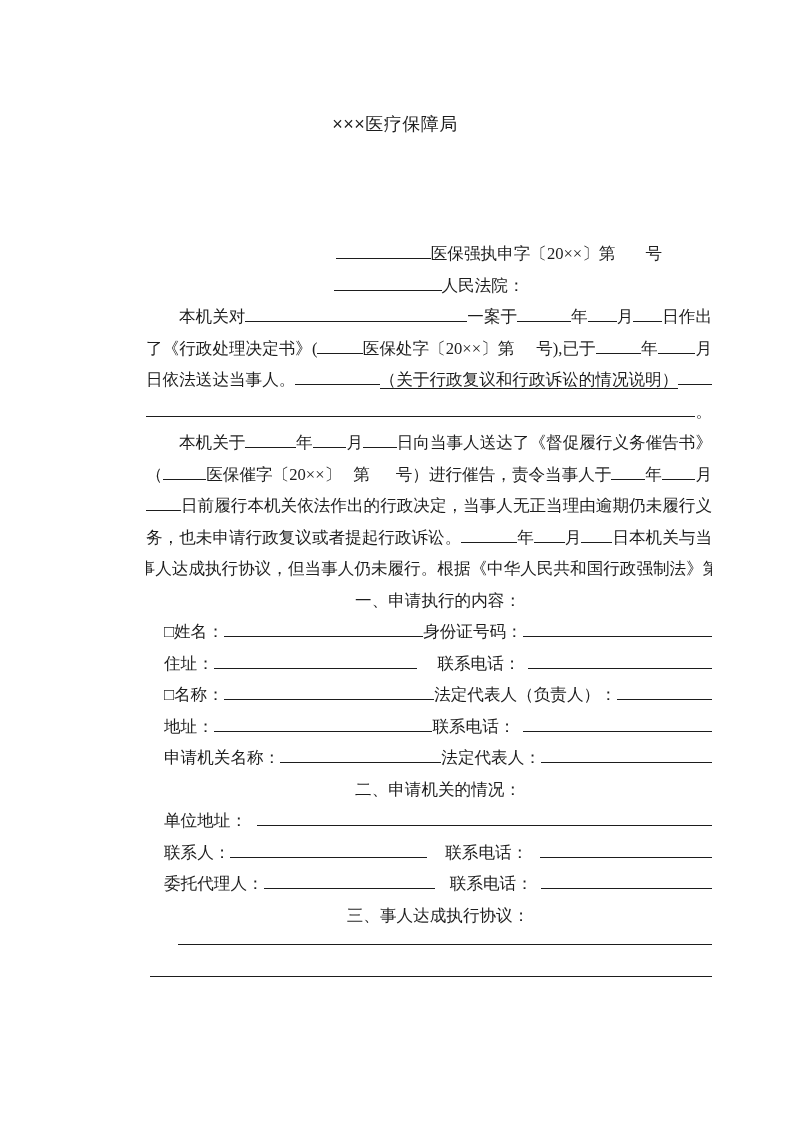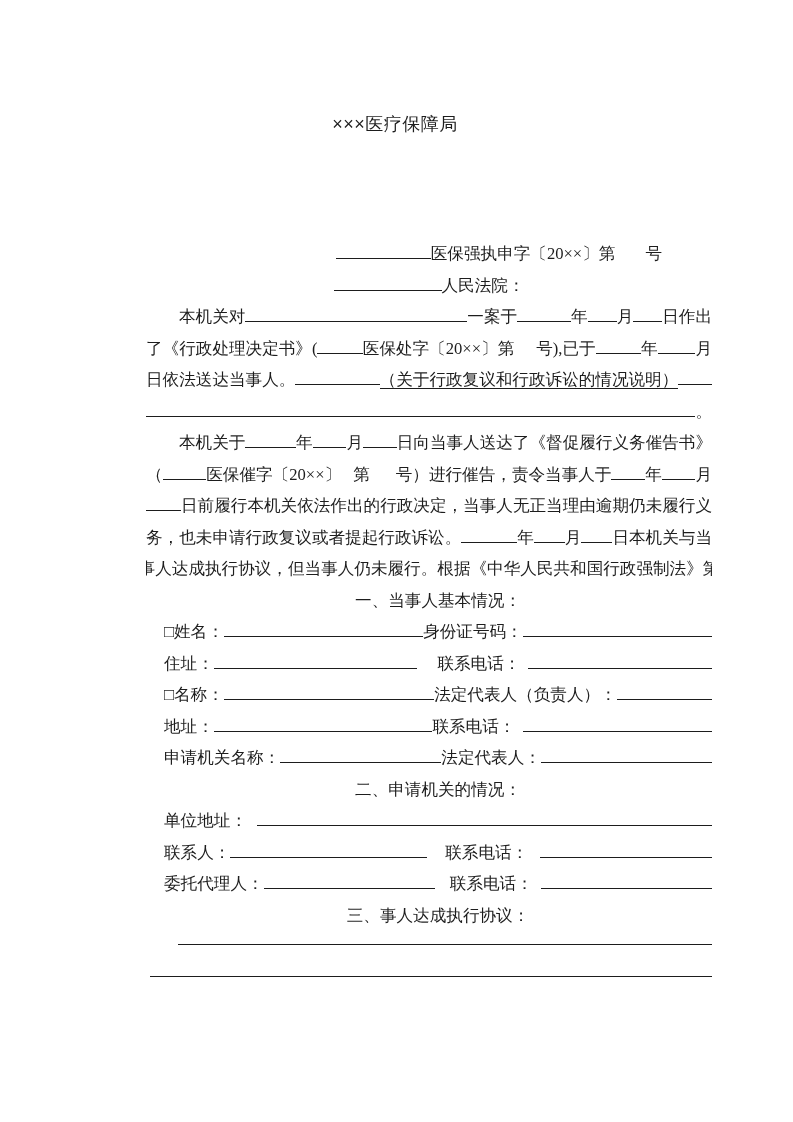--- a/index.html
+++ b/index.html
@@ -89,21 +89,21 @@
       <div class="line"><span class="seg-blank" style="flex-basis: 108px; width: 108px;"></span><span class="seg-text">人民法院：</span></div>
       <div class="line fill"><span class="seg-space" style="flex-basis: 33px; width: 33px;"></span><span class="seg-text">本机关对</span><span class="seg-blank" style="flex-basis: 220px; width: 220px;"></span><span class="seg-text">一案于</span><span class="seg-blank" style="flex-basis: 52px; width: 52px;"></span><span class="seg-text">年</span><span class="seg-blank" style="flex-basis: 27px; width: 27px;"></span><span class="seg-text">月</span><span class="seg-blank" style="flex-basis: 27px; width: 27px;"></span><span class="seg-text">日作出</span></div>
       <div class="line fill"><span class="seg-text">了《行政处理决定书》(</span><span class="seg-blank" style="flex-basis: 48px; width: 48px;"></span><span class="seg-text">医保处字〔20××〕第</span><span class="seg-space" style="flex-basis: 22px; width: 22px;"></span><span class="seg-text">号),已于</span><span class="seg-blank" style="flex-basis: 48px; width: 48px;"></span><span class="seg-text">年</span><span class="seg-blank" style="flex-basis: 40px; width: 40px;"></span><span class="seg-text">月</span></div>
       <div class="line fill"><span class="seg-text">日依法送达当事人。</span><span class="seg-blank" style="flex-basis: 85px; width: 85px;"></span><span class="seg-note">（关于行政复议和行政诉讼的情况说明）</span><span class="seg-blank" style="flex-basis: 34px; width: 34px;"></span></div>
       <div class="line fill"><span class="seg-blank" style="flex-basis: 545px; width: 545px;"></span><span class="seg-text">。</span></div>
       <div class="line fill"><span class="seg-space" style="flex-basis: 33px; width: 33px;"></span><span class="seg-text">本机关于</span><span class="seg-blank" style="flex-basis: 50px; width: 50px;"></span><span class="seg-text">年</span><span class="seg-blank" style="flex-basis: 33px; width: 33px;"></span><span class="seg-text">月</span><span class="seg-blank" style="flex-basis: 33px; width: 33px;"></span><span class="seg-text">日向当事人送达了《督促履行义务催告书》</span></div>
       <div class="line fill"><span class="seg-text">（</span><span class="seg-blank" style="flex-basis: 40px; width: 40px;"></span><span class="seg-text">医保催字〔20××〕</span><span class="seg-space" style="flex-basis: 12px; width: 12px;"></span><span class="seg-text">第</span><span class="seg-space" style="flex-basis: 26px; width: 26px;"></span><span class="seg-text">号）进行催告，责令当事人于</span><span class="seg-blank" style="flex-basis: 30px; width: 30px;"></span><span class="seg-text">年</span><span class="seg-blank" style="flex-basis: 30px; width: 30px;"></span><span class="seg-text">月</span></div>
       <div class="line fill"><span class="seg-blank" style="flex-basis: 33px; width: 33px;"></span><span class="seg-text">日前履行本机关依法作出的行政决定，当事人无正当理由逾期仍未履行义</span></div>
       <div class="line fill"><span class="seg-text">务，也未申请行政复议或者提起行政诉讼。</span><span class="seg-blank" style="flex-basis: 55px; width: 55px;"></span><span class="seg-text">年</span><span class="seg-blank" style="flex-basis: 30px; width: 30px;"></span><span class="seg-text">月</span><span class="seg-blank" style="flex-basis: 30px; width: 30px;"></span><span class="seg-text">日本机关与当</span></div>
       <div class="line"><span class="seg-text">事人达成执行协议，但当事人仍未履行。根据《中华人民共和国行政强制法》第</span></div>
-      <div class="line"><span class="seg-space" style="flex-basis: 18px; width: 18px;"></span><span class="seg-text">一、当事人基本情况：</span></div>
+      <div class="line"><span class="seg-space" style="flex-basis: 18px; width: 18px;"></span><span class="seg-text">一、申请执行的内容：</span></div>
       <div class="line fill"><span class="seg-space" style="flex-basis: 18px; width: 18px;"></span><span class="seg-text">□姓名：</span><span class="seg-blank" style="flex-basis: 190px; width: 190px;"></span><span class="seg-text">身份证号码：</span><span class="seg-blank" style="flex-basis: 180px; width: 180px;"></span></div>
       <div class="line fill"><span class="seg-space" style="flex-basis: 18px; width: 18px;"></span><span class="seg-text">住址：</span><span class="seg-blank" style="flex-basis: 195px; width: 195px;"></span><span class="seg-space" style="flex-basis: 20px; width: 20px;"></span><span class="seg-text">联系电话：</span><span class="seg-space" style="flex-basis: 8px; width: 8px;"></span><span class="seg-blank" style="flex-basis: 175px; width: 175px;"></span></div>
       <div class="line fill"><span class="seg-space" style="flex-basis: 18px; width: 18px;"></span><span class="seg-text">□名称：</span><span class="seg-blank" style="flex-basis: 200px; width: 200px;"></span><span class="seg-text">法定代表人（负责人）：</span><span class="seg-blank" style="flex-basis: 85px; width: 85px;"></span></div>
       <div class="line fill"><span class="seg-space" style="flex-basis: 18px; width: 18px;"></span><span class="seg-text">地址：</span><span class="seg-blank" style="flex-basis: 215px; width: 215px;"></span><span class="seg-text">联系电话：</span><span class="seg-space" style="flex-basis: 8px; width: 8px;"></span><span class="seg-blank" style="flex-basis: 185px; width: 185px;"></span></div>
       <div class="line fill"><span class="seg-space" style="flex-basis: 18px; width: 18px;"></span><span class="seg-text">申请机关名称：</span><span class="seg-blank" style="flex-basis: 160px; width: 160px;"></span><span class="seg-text">法定代表人：</span><span class="seg-blank" style="flex-basis: 170px; width: 170px;"></span></div>
       <div class="line"><span class="seg-space" style="flex-basis: 18px; width: 18px;"></span><span class="seg-text">二、申请机关的情况：</span></div>
       <div class="line fill"><span class="seg-space" style="flex-basis: 18px; width: 18px;"></span><span class="seg-text">单位地址：</span><span class="seg-space" style="flex-basis: 10px; width: 10px;"></span><span class="seg-blank" style="flex-basis: 450px; width: 450px;"></span></div>
       <div class="line fill"><span class="seg-space" style="flex-basis: 18px; width: 18px;"></span><span class="seg-text">联系人：</span><span class="seg-blank" style="flex-basis: 190px; width: 190px;"></span><span class="seg-space" style="flex-basis: 18px; width: 18px;"></span><span class="seg-text">联系电话：</span><span class="seg-space" style="flex-basis: 12px; width: 12px;"></span><span class="seg-blank" style="flex-basis: 165px; width: 165px;"></span></div>
       <div class="line fill"><span class="seg-space" style="flex-basis: 18px; width: 18px;"></span><span class="seg-text">委托代理人：</span><span class="seg-blank" style="flex-basis: 160px; width: 160px;"></span><span class="seg-space" style="flex-basis: 15px; width: 15px;"></span><span class="seg-text">联系电话：</span><span class="seg-space" style="flex-basis: 8px; width: 8px;"></span><span class="seg-blank" style="flex-basis: 160px; width: 160px;"></span></div>
       <div class="line"><span class="seg-space" style="flex-basis: 18px; width: 18px;"></span><span class="seg-text">三、事人达成执行协议：</span></div>

